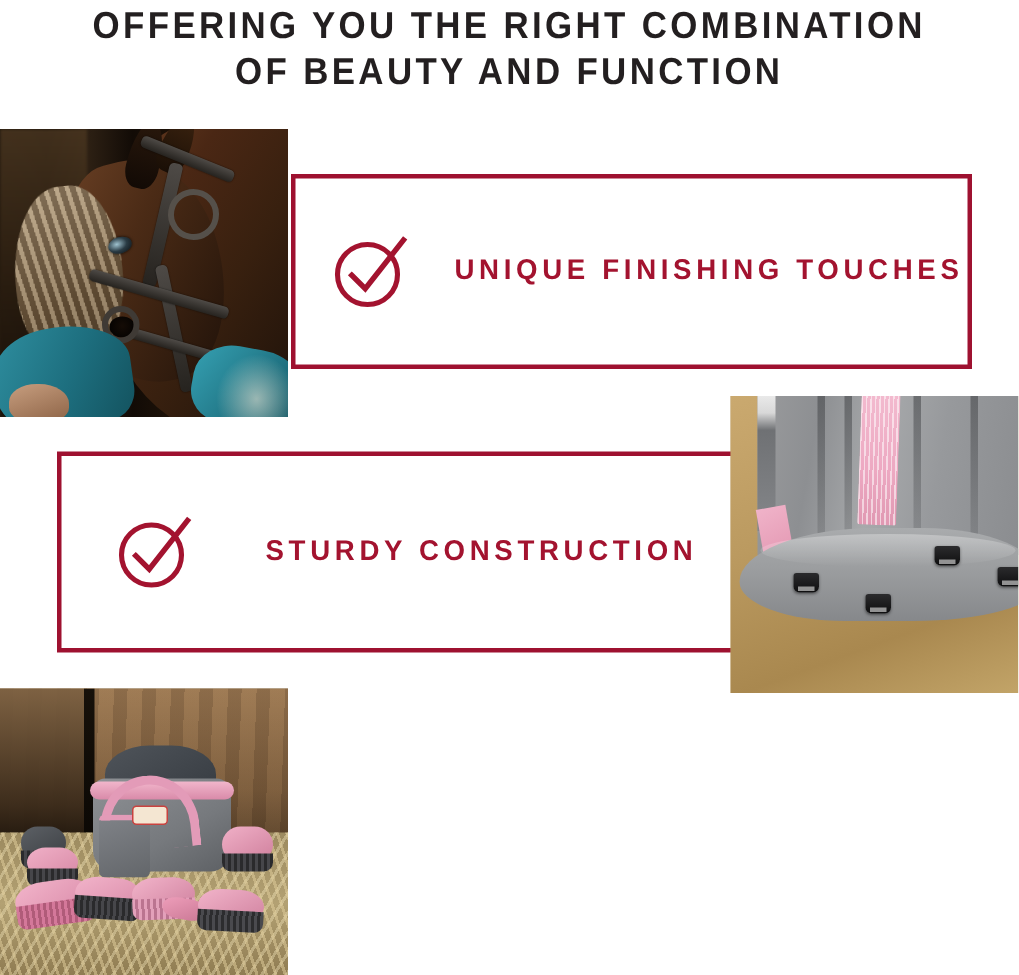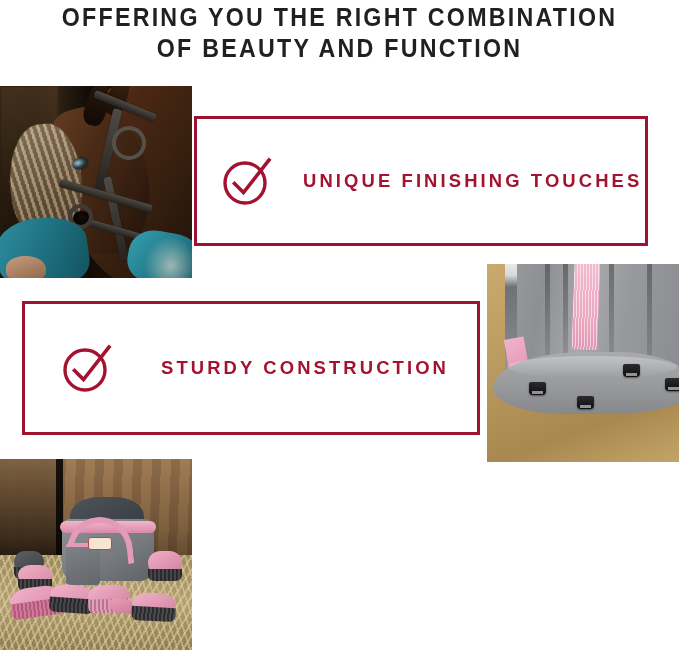--- a/index.html
+++ b/index.html
@@ -290,21 +290,21 @@
       <span class="tick">
         <svg viewBox="0 0 52 52" aria-hidden="true">
           <circle cx="24" cy="28" r="20" fill="none" stroke="#a3132f" stroke-width="3.4"></circle>
           <path d="M13.5 28.5 L22.5 37.5 L48 5" fill="none" stroke="#a3132f" stroke-width="3.6" stroke-linecap="square" stroke-linejoin="miter"></path>
         </svg>
       </span>
       <span class="flabel nosel" style="margin-left:30px;">UNIQUE FINISHING TOUCHES</span>
     </div>
   </div>
 
-  <div class="fbox" id="fbox-2" style="left:22px;top:301px;width:458px;height:134px;text-decoration:underline;">
+  <div class="fbox" id="fbox-2" style="left:38px;top:301px;width:458px;height:134px;text-decoration:underline;">
     <div class="inner" style="left:36px;">
       <span class="tick">
         <svg viewBox="0 0 52 52" aria-hidden="true">
           <circle cx="24" cy="28" r="20" fill="none" stroke="#a3132f" stroke-width="3.4"></circle>
           <path d="M13.5 28.5 L22.5 37.5 L48 5" fill="none" stroke="#a3132f" stroke-width="3.6" stroke-linecap="square" stroke-linejoin="miter"></path>
         </svg>
       </span>
       <span class="flabel nosel" style="margin-left:48px;">STURDY CONSTRUCTION</span>
     </div>
   </div>

